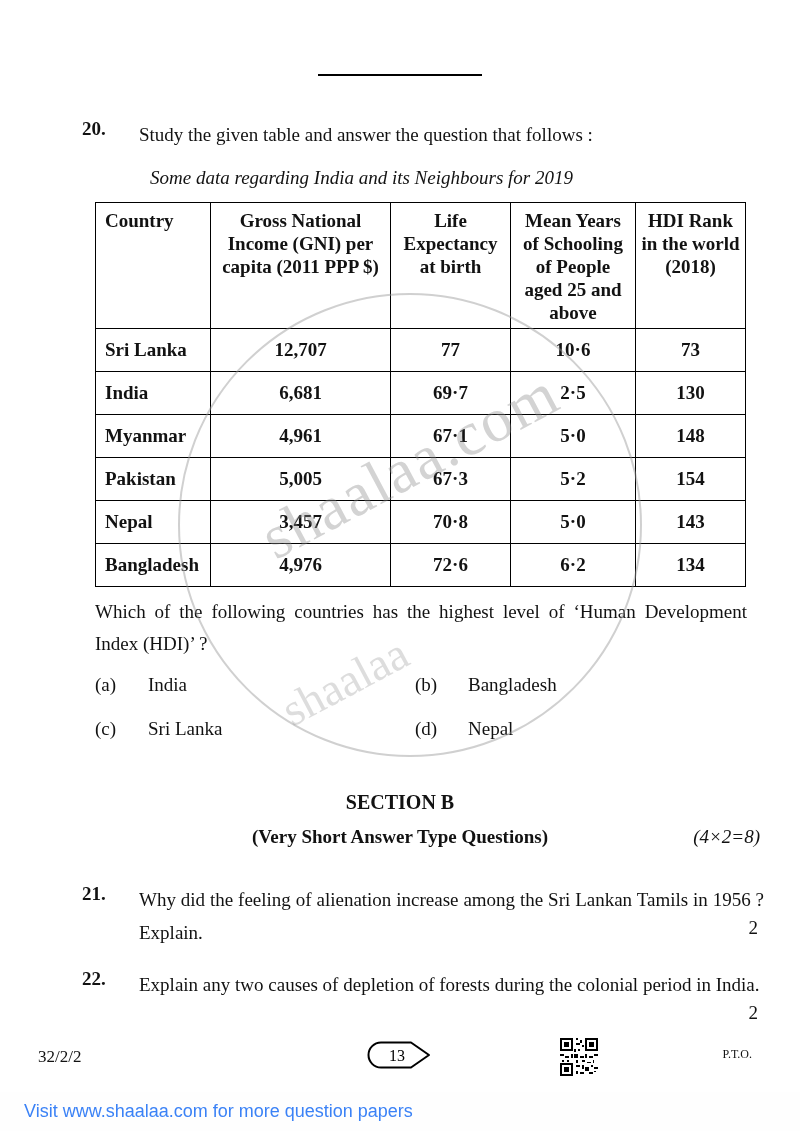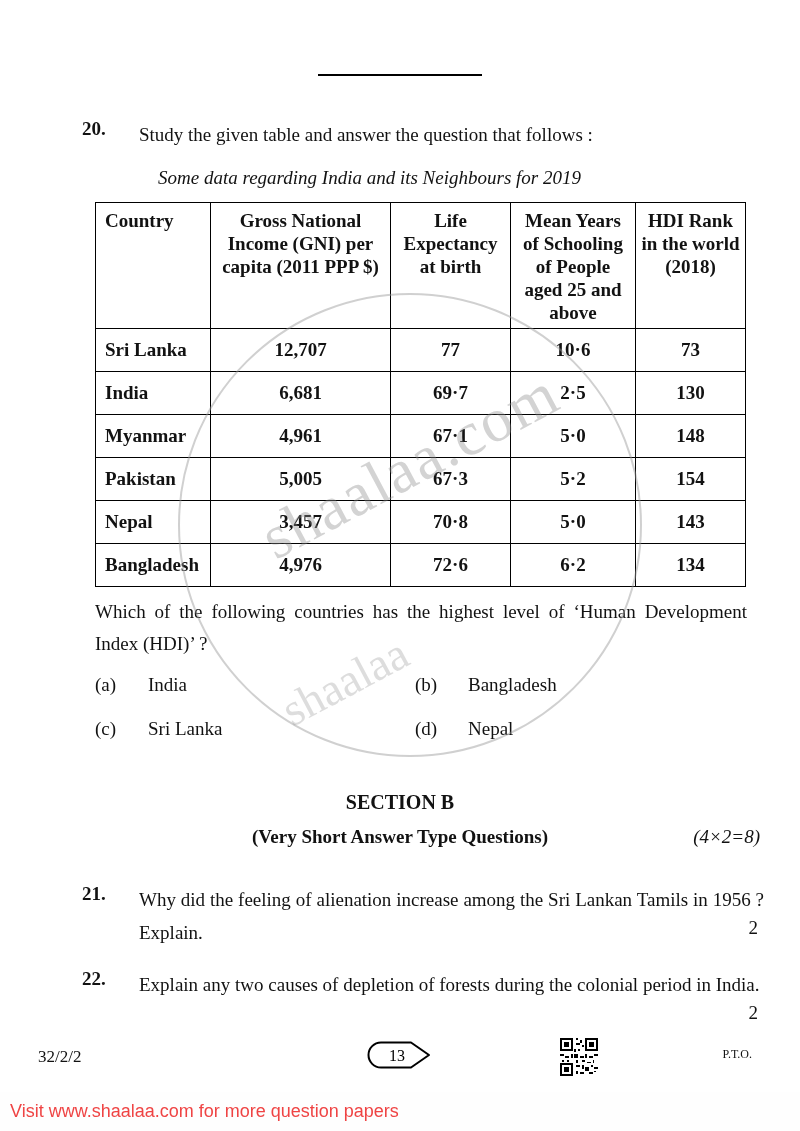--- a/index.html
+++ b/index.html
@@ -8,21 +8,21 @@
     position:relative; width:800px; height:1131px; margin:0 auto;
     background:#ffffff; font-family:"Liberation Serif", serif; color:#121212;
     overflow:hidden;
   }
   .top-divider { position:absolute; top:74px; left:318px; width:164px; border-top:2px solid #000; }
 
   .question { position:absolute; left:38px; width:722px; font-size:19px;margin-left:44px; }
   .qnum { position:absolute; left:0; top:0; font-weight:bold; }
   .qtext { margin-left:57px; line-height:33px; text-align:justify; }
 
-  .table-title { position:absolute; top:167px; left:16px; width:707px; text-align:center; font-style:italic; font-size:19px; }
+  .table-title { position:absolute; top:167px; left:8px; width:707px; text-align:center; font-style:italic; font-size:19px; }
 
   table.data-table { position:absolute; left:95px; top:202px; border-collapse:collapse; table-layout:fixed; }
   table.data-table th, table.data-table td { border:1.5px solid #000; font-size:19px; font-weight:bold; }
   table.data-table th { vertical-align:top; text-align:center; padding:6px 4px 4px; line-height:23px; height:115px; }
   table.data-table th.col-country { text-align:left; padding-left:9px; }
   table.data-table td { height:43px; text-align:center; }
   table.data-table td.cell-country { text-align:left; padding-left:9px; }
   .w-country{width:115px}.w-gni{width:180px}.w-life{width:120px}.w-mean{width:125px}.w-hdi{width:110px}
 
   .q20-question { position:absolute; left:95px; top:596px; width:652px; font-size:19px; line-height:32px; text-align:justify; }
@@ -38,22 +38,22 @@
   .marks { position:absolute; right:42px; font-size:19px; }
 
   .footer-code { position:absolute; left:38px; top:1047px; font-size:17px; }
   .page-badge { position:absolute; left:366px; top:1041px; }
   .page-badge text { font-family:"Liberation Serif", serif; font-size:16px; }
   .qr { position:absolute; left:560px; top:1038px; }
   .pto { position:absolute; right:48px; top:1047px; font-size:12px; }
 
   .bottom-bar {
     position:absolute; left:0; top:1092px; width:800px; height:39px;
-    background:#fefefe; display:flex; align-items:center; padding-left:10px;
-    font-family:"Liberation Sans", sans-serif; font-size:18px; color:#ef4444;
+    background:#fefefe; display:flex; align-items:center; padding-left:24px;
+    font-family:"Liberation Sans", sans-serif; font-size:18px; color:#3b82f6;
   }
 
   
   .watermark { position:absolute; inset:0; pointer-events:none; }
   .wm-circle { position:absolute; left:178px; top:293px; width:464px; height:464px;
     border:2px solid rgba(150,150,150,0.45); border-radius:50%; }
   .wm-main { position:absolute; left:175px; top:430px; width:470px; text-align:center;
     font-size:62px; color:rgba(140,140,140,0.38); transform:rotate(-28deg); letter-spacing:2px; }
   .wm-secondary { position:absolute; left:205px; top:655px; width:280px; text-align:center;
     font-size:46px; color:rgba(150,150,150,0.32); transform:rotate(-28deg); }

